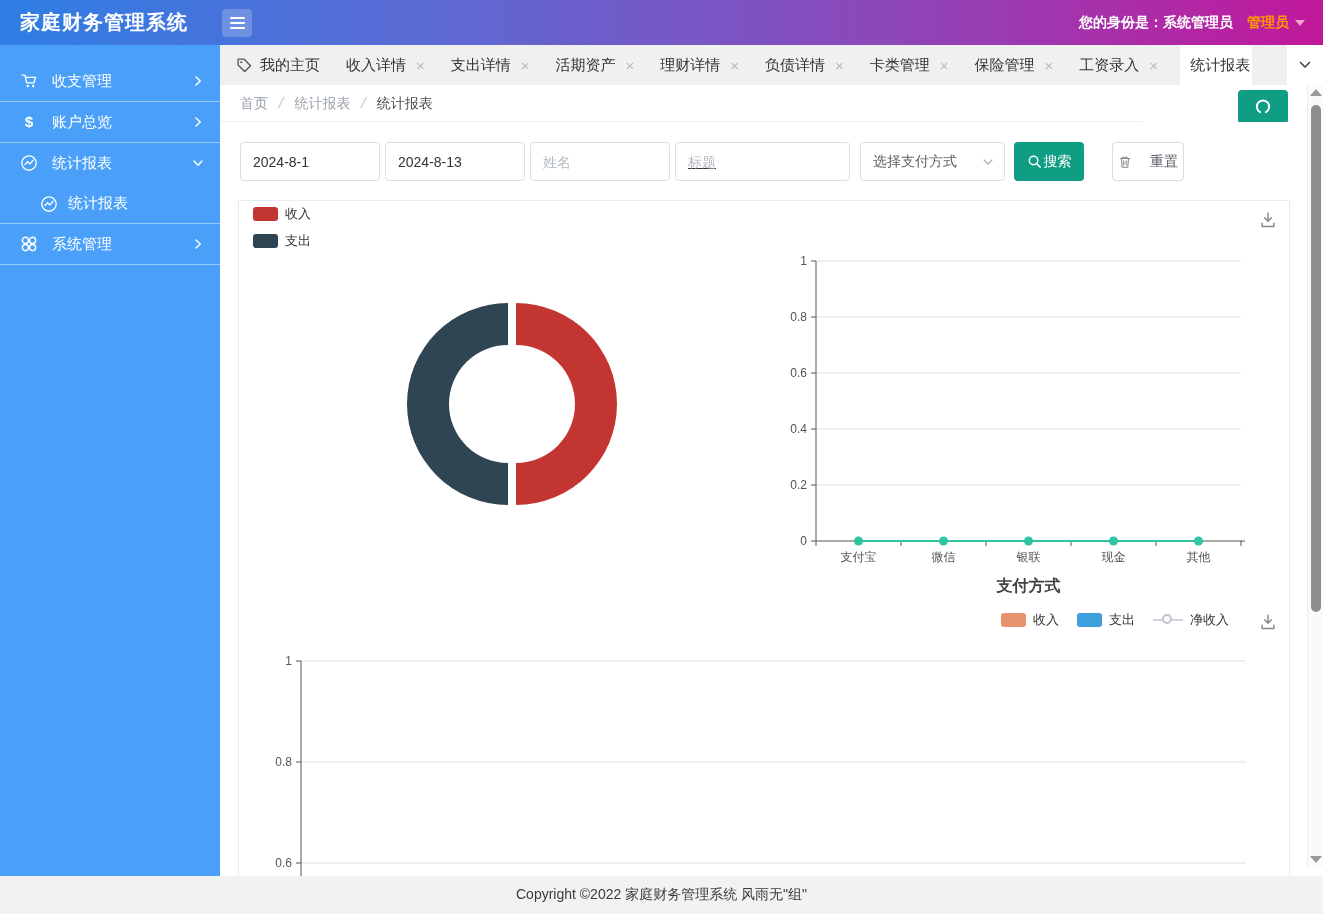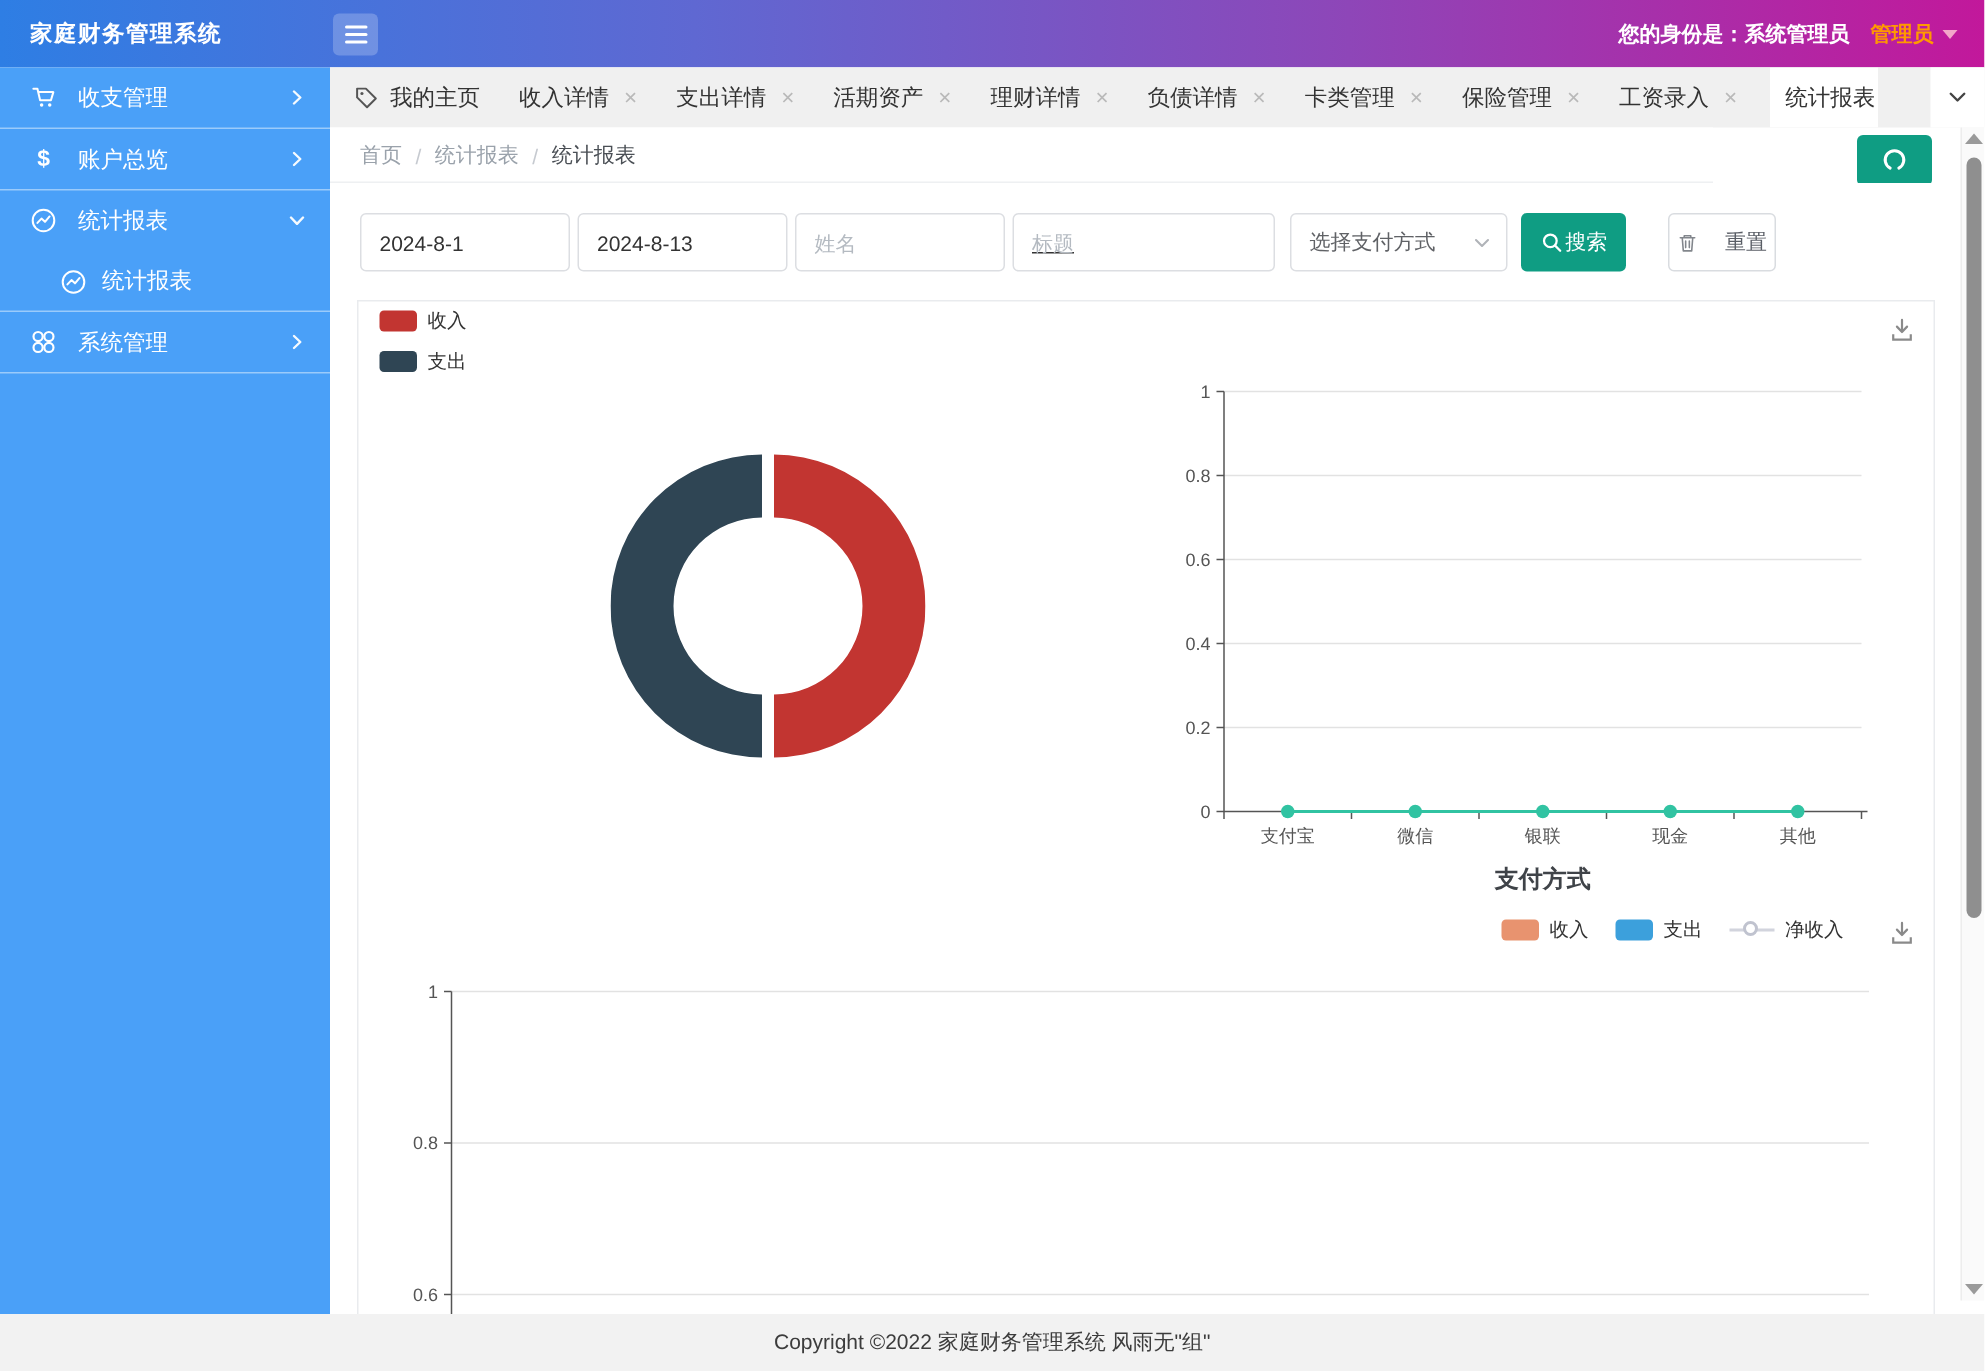--- a/index.html
+++ b/index.html
@@ -4,32 +4,32 @@
 <style>
   * { margin:0; padding:0; box-sizing:border-box; }
   html,body { width:1323px; height:914px; overflow:hidden;
     font-family:"Liberation Sans","DejaVu Sans",sans-serif; background:#fff; }
   .stage { position:relative; width:1323px; height:914px; overflow:hidden; }
 
   
   .header { position:absolute; left:0; top:0; width:1323px; height:45px;
     background:linear-gradient(90deg,#2e7ee4 0%,#5f68d2 35%,#8e46b8 68%,#c2189b 100%);
     display:flex; align-items:center; color:#fff; }
-  .app-title { position:absolute; left:20px; top:0; line-height:45px; font-size:15px; font-weight:bold; letter-spacing:1px; }
+  .app-title { position:absolute; left:20px; top:0; line-height:45px; font-size:20px; font-weight:bold; letter-spacing:1px; }
   .hamburger { position:absolute; left:222px; top:9px; width:30px; height:28px;
     background:rgba(255,255,255,.22); border-radius:4px; display:flex; flex-direction:column;
     justify-content:center; align-items:center; gap:3px; cursor:pointer; }
   .hamburger i { display:block; width:15px; height:2px; background:#fff; border-radius:1px; }
   .header-right { position:absolute; right:18px; top:0; height:45px; display:flex; align-items:center; gap:14px; }
   .identity { font-size:14px; color:#fff;font-weight:bold; }
   .role { font-size:14px; font-weight:bold; color:#ff9900; display:flex; align-items:center; gap:6px; cursor:pointer; }
   .caret-down { width:0; height:0; border-left:5px solid transparent; border-right:5px solid transparent; border-top:6px solid #f3a6c9; }
 
   
-  .sidebar { position:absolute; left:0; top:45px; width:220px; height:831px; background:#4aa0f8; padding-top:0; }
+  .sidebar { position:absolute; left:0; top:45px; width:220px; height:831px; background:#4aa0f8; padding-top:16px; }
   .sb-block { border-bottom:1px solid rgba(255,255,255,.45); }
   .sb-item { height:40px; display:flex; align-items:center; color:#fff; font-size:15px; cursor:pointer; padding:0 16px 0 20px; }
   .sb-item .sb-icon { width:18px; height:18px; margin-right:14px; color:#fff; display:flex; align-items:center; justify-content:center; }
   .sb-item .sb-label { flex:1; }
   .sb-item .sb-chev { width:12px; height:12px; color:#fff; opacity:.95; }
   .sb-sub { height:40px; display:flex; align-items:center; color:#fff; font-size:15px; cursor:pointer; padding:0 16px 0 40px; }
   .sb-sub .sb-icon { width:16px; height:16px; margin-right:12px; }
 
   
   .content { position:absolute; left:220px; top:45px; width:1103px; height:831px; background:#fff; }
@@ -37,21 +37,21 @@
     display:flex; align-items:stretch; overflow:hidden; padding-right:36px; }
   .tab { display:flex; align-items:center; font-size:15px; color:#333; margin-right:18px; padding:0 4px; white-space:nowrap; cursor:pointer; flex:none; }
   .tab:first-child { margin-left:12px; }
   .tab .tab-icon { width:17px; height:17px; margin-right:7px; color:#555; }
   .tab .tab-close { color:#b9b9b9; font-size:15px; margin-left:10px; line-height:1; cursor:pointer; }
   .tab.active { background:#fff; padding:0 10px; margin-right:0; max-width:72px; overflow:hidden; }
   .tab-overflow { position:absolute; right:0; top:0; width:36px; height:40px; background:#fff;
     display:flex; align-items:center; justify-content:center; color:#444; cursor:pointer; }
 
   
-  .crumb-row { position:absolute; left:0; top:40px; width:922px; height:37px; background:#fff; border-bottom:1px solid #eef0f2; }
+  .crumb-row { position:absolute; left:0; top:40px; width:922px; height:37px; background:#fff; border-bottom:1px solid #eef0f2;font-family:Liberation Mono, monospace; }
   .breadcrumb { position:absolute; left:20px; top:0; height:37px; display:flex; align-items:center; gap:9px; font-size:14px; }
   .crumb { color:#9aa2ab; cursor:pointer; }
   .crumb.current { color:#4a4f55; cursor:default; }
   .crumb-sep { color:#c6cad0; }
   .refresh-btn { position:absolute; left:1018px; top:5px; width:50px; height:34px; background:#0f9d83;
     border:none; border-radius:4px; color:#fff; display:flex; align-items:center; justify-content:center; cursor:pointer; }
 
   
   .content-body { position:absolute; left:0; top:77px; width:1103px; height:754px; background:#fff; overflow:hidden; }
   .search-row { position:absolute; left:20px; top:20px; display:flex; align-items:center; }

